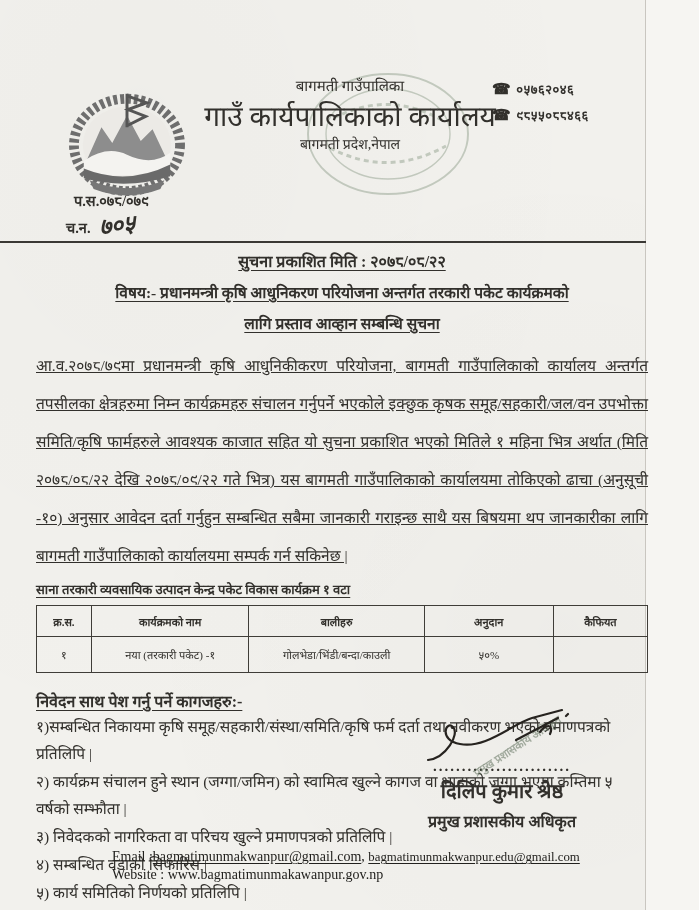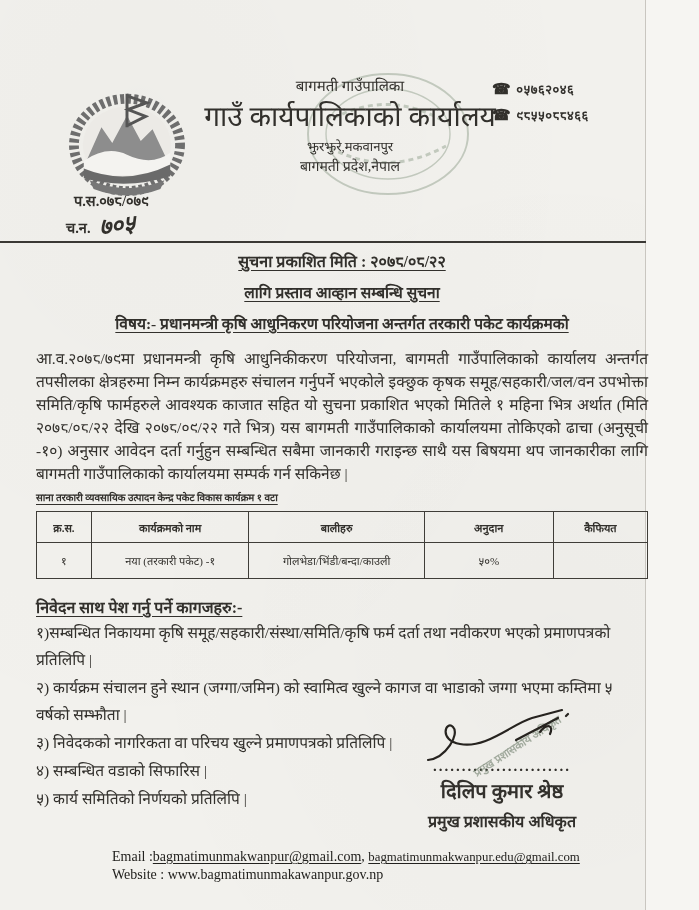--- a/index.html
+++ b/index.html
@@ -36,22 +36,22 @@
   .dispatch .hand{display:inline-block;font-size:23px;font-weight:600;transform:rotate(-7deg);margin-left:8px;font-style:italic;}
   .toprule{position:absolute;left:0;top:241px;width:646px;height:2px;background:#3a3834;}
 
   
   .content{position:absolute;left:36px;top:246px;width:612px;font-size:15.5px;}
   .c-line{text-align:center;font-weight:700;}
   .u{text-decoration:underline;text-underline-offset:3px;}
   .date-line{margin-top:4px;font-size:16px;}
   .subj1{margin-top:9px;font-size:15.5px;}
   .subj2{margin-top:9px;font-size:15.5px;}
-  .body-par{margin-top:13px;line-height:23px;text-align:justify;}
-  .sec-head{margin-top:5px;font-weight:700;font-size:10px;}
+  .body-par{margin-top:13px;line-height:38px;text-align:justify;text-decoration:underline;}
+  .sec-head{margin-top:5px;font-weight:700;font-size:13px;}
 
   table.prog{border-collapse:collapse;margin-top:7px;width:612px;}
   table.prog th,table.prog td{
     border:1.6px solid #3f3d38;text-align:center;padding:2px 4px;
     font-size:11px;
   }
   table.prog th{font-weight:700;height:26px;}
   table.prog td{height:31px;}
   .col-sn{width:48px;}.col-name{width:158px;}.col-crops{width:178px;}.col-grant{width:128px;}.col-remarks{width:90px;}
 
@@ -100,39 +100,38 @@
       <ellipse cx="88" cy="66" rx="80" ry="60" fill="none" stroke="#8a9a86" stroke-width="2"></ellipse>
       <ellipse cx="88" cy="66" rx="62" ry="45" fill="none" stroke="#8a9a86" stroke-width="1.4"></ellipse>
       <path d="M30,80 Q88,110 146,78" fill="none" stroke="#8a9a86" stroke-width="3" stroke-dasharray="5 4"></path>
       <path d="M34,50 Q88,22 142,52" fill="none" stroke="#8a9a86" stroke-width="3" stroke-dasharray="5 4"></path>
     </svg>
   </div>
 
   <div class="org">
     <div class="org1">बागमती गाउँपालिका</div>
     <div class="org2">गाउँ कार्यपालिकाको कार्यालय</div>
-    <div class="org3">झुरझुरे,मकवानपुर</div>
     <div class="org4">बागमती प्रदेश,नेपाल</div>
   </div>
 
   <div class="phones">
     <div class="phone-row"><span class="ph-ic">☎</span><span>०५७६२०४६</span></div>
     <div class="phone-row"><span class="ph-ic">☎</span><span>९८५५०८८४६६</span></div>
   </div>
 
   <div class="refline">प.स.०७८/०७९</div>
   <div class="dispatch">
     <span>च.न.</span><span class="hand">७०५</span>
   </div>
   <div class="toprule"></div>
 
   <div class="content">
     <div class="c-line date-line"><span class="u">सुचना प्रकाशित मिति : २०७८/०८/२२</span></div>
+    <div class="c-line subj1"><span class="u">विषय:- प्रधानमन्त्री कृषि आधुनिकरण परियोजना अन्तर्गत तरकारी पकेट कार्यक्रमको</span></div>
     <div class="c-line subj2"><span class="u">लागि प्रस्ताव आव्हान सम्बन्धि सुचना</span></div>
-    <div class="c-line subj1"><span class="u">विषय:- प्रधानमन्त्री कृषि आधुनिकरण परियोजना अन्तर्गत तरकारी पकेट कार्यक्रमको</span></div>
 
     <div class="body-par">आ.व.२०७८/७९मा प्रधानमन्त्री कृषि आधुनिकीकरण परियोजना, बागमती गाउँपालिकाको कार्यालय अन्तर्गत तपसीलका क्षेत्रहरुमा निम्न कार्यक्रमहरु संचालन गर्नुपर्ने भएकोले इक्छुक कृषक समूह/सहकारी/जल/वन उपभोक्ता समिति/कृषि फार्महरुले आवश्यक काजात सहित यो सुचना प्रकाशित भएको मितिले १ महिना भित्र अर्थात (मिति २०७८/०८/२२ देखि २०७८/०९/२२ गते भित्र) यस बागमती गाउँपालिकाको कार्यालयमा तोकिएको ढाचा (अनुसूची -१०) अनुसार आवेदन दर्ता गर्नुहुन सम्बन्धित सबैमा जानकारी गराइन्छ साथै यस बिषयमा थप जानकारीका लागि बागमती गाउँपालिकाको कार्यालयमा सम्पर्क गर्न सकिनेछ |</div>
 
     <div class="sec-head"><span class="u">साना तरकारी व्यवसायिक उत्पादन केन्द्र पकेट विकास कार्यक्रम १ वटा</span></div>
 
     <table class="prog">
       <tbody>
           <tr>
         <th class="col-sn">क्र.स.</th>
         <th class="col-name">कार्यक्रमको नाम</th>

